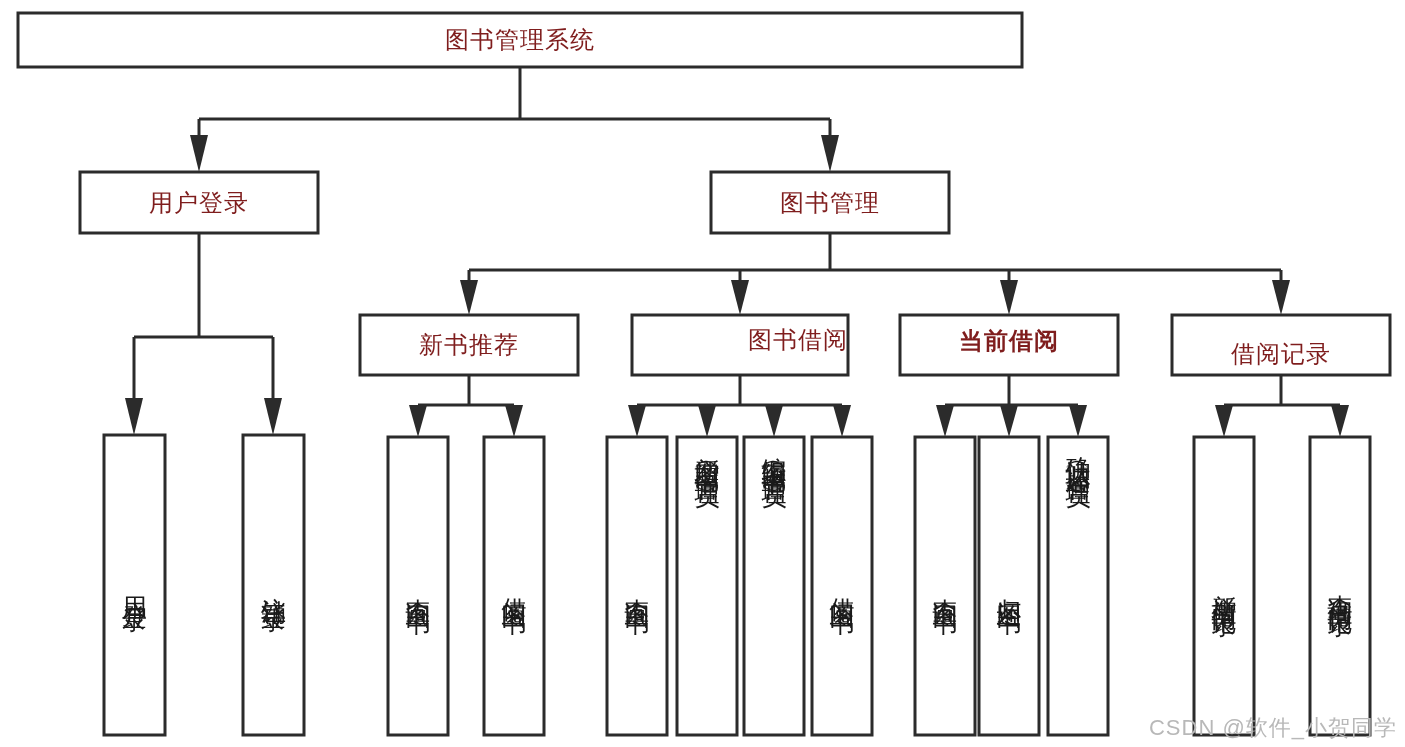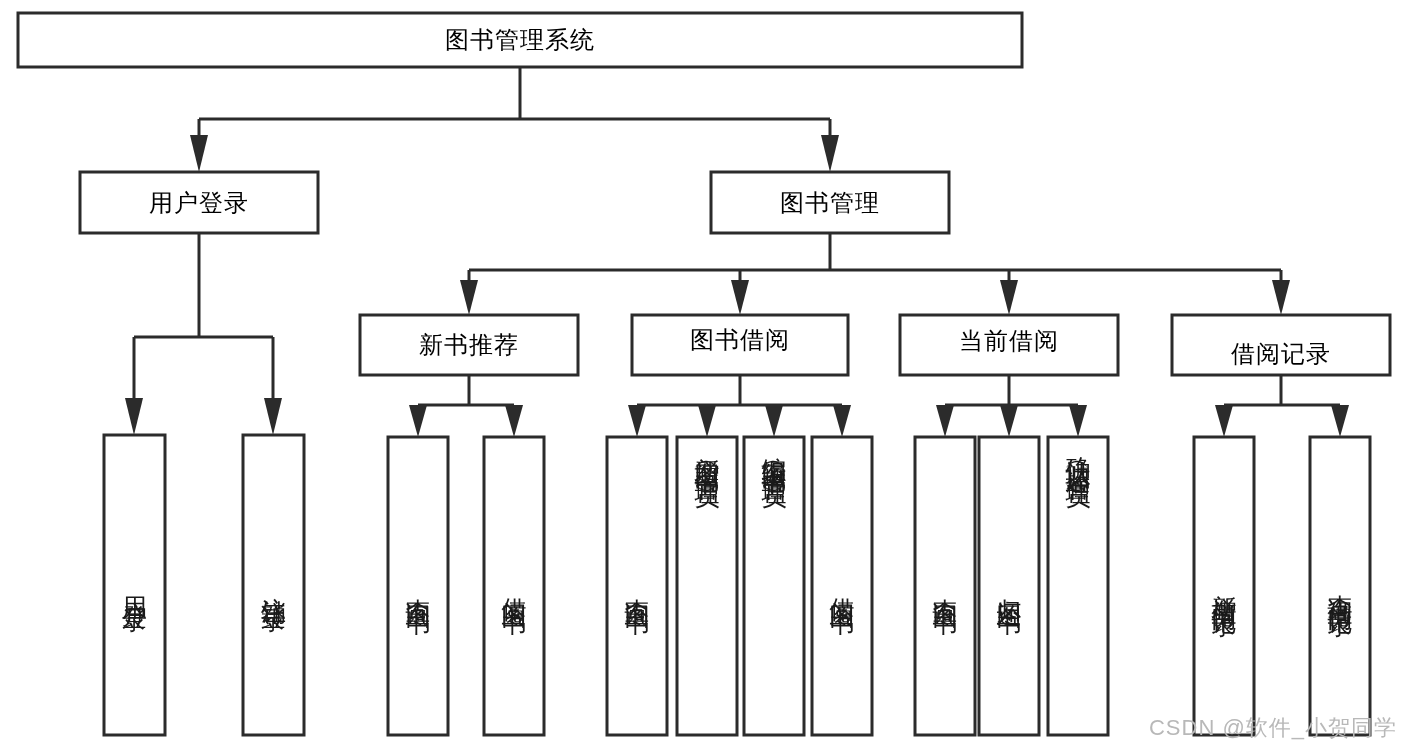--- a/index.html
+++ b/index.html
@@ -42,21 +42,21 @@
   .hlabel-wrap{
     position:absolute;
     display:flex;
     align-items:center;
     justify-content:center;
     pointer-events:none;
   }
   .hlabel{
     font-family:"Liberation Sans","DejaVu Sans",sans-serif;
     font-size:24px;
-    color:#000000;
+    color:#7f1d1d;
     letter-spacing:1px;
     white-space:nowrap;
   }
   .connector{
     fill:none;
     stroke:#2b2b2b;
     stroke-width:3;
   }
   .arrowhead{
     fill:#2b2b2b;
@@ -170,24 +170,24 @@
 <div class="hlabel-wrap" style="left:80px;top:172px;width:238px;height:61px;">
   <span class="hlabel">用户登录</span>
 </div>
 <div class="hlabel-wrap" style="left:711px;top:172px;width:238px;height:61px;">
   <span class="hlabel">图书管理</span>
 </div>
 
 <div class="hlabel-wrap" style="left:360px;top:315px;width:218px;height:60px;justify-content:center;">
   <span class="hlabel">新书推荐</span>
 </div>
-<div class="hlabel-wrap" style="left:632px;top:315px;width:216px;height:49px;">
+<div class="hlabel-wrap" style="left:632px;top:315px;width:216px;height:49px;justify-content:flex-end;">
   <span class="hlabel">图书借阅</span>
 </div>
-<div class="hlabel-wrap" style="left:900px;top:315px;width:218px;height:52px;">
+<div class="hlabel-wrap" style="left:900px;top:315px;width:218px;height:52px;font-weight:bold;">
   <span class="hlabel">当前借阅</span>
 </div>
 <div class="hlabel-wrap" style="left:1172px;top:315px;width:218px;height:77px;border-radius:9px;">
   <span class="hlabel">借阅记录</span>
 </div>
 
 <div class="vlabel-wrap" style="left:104px;top:435px;width:61px;height:300px;">
   <span class="vlabel">用户登录</span>
 </div>
 <div class="vlabel-wrap" style="left:243px;top:435px;width:61px;height:300px;">

